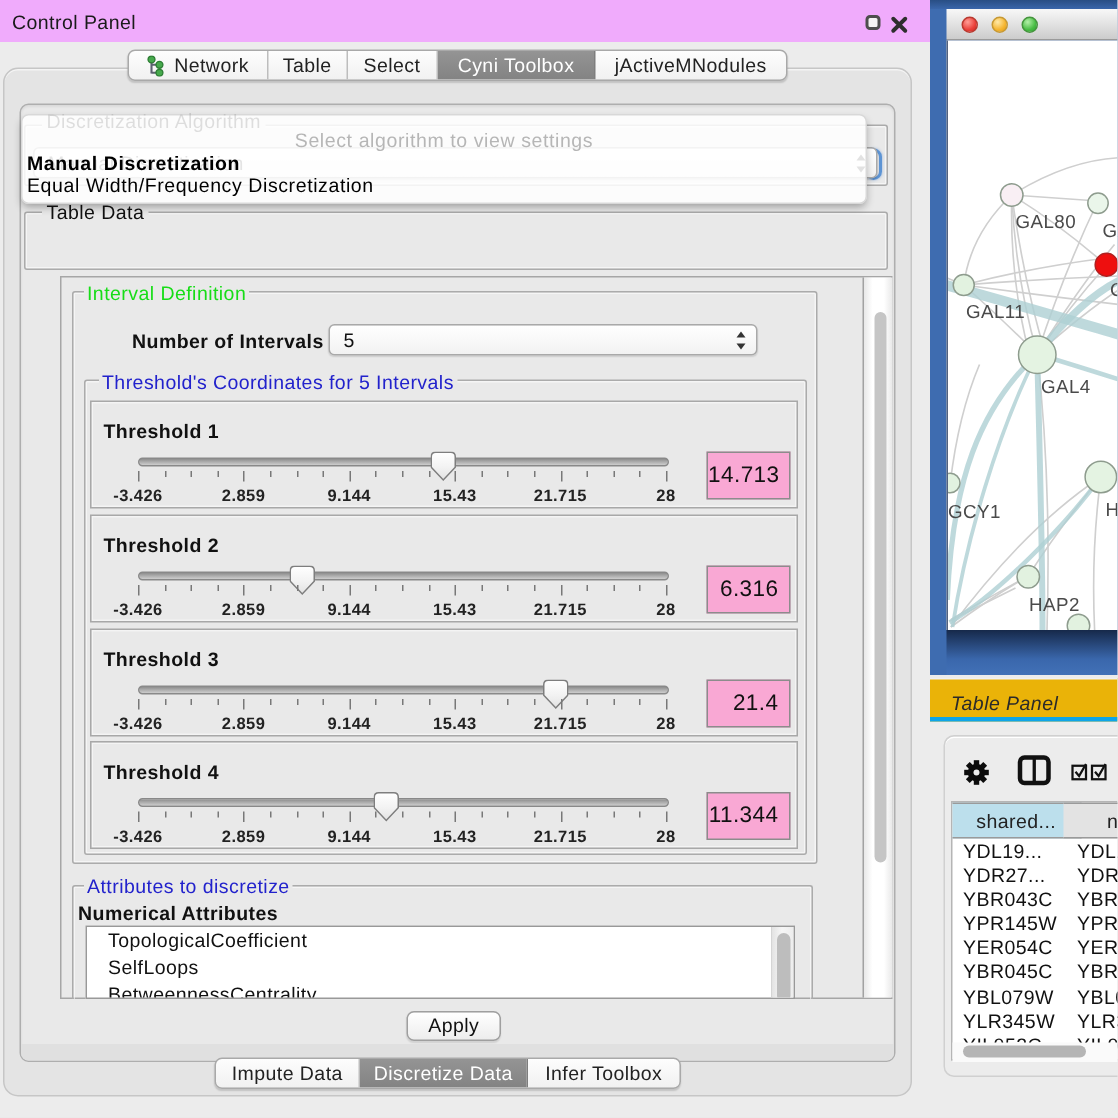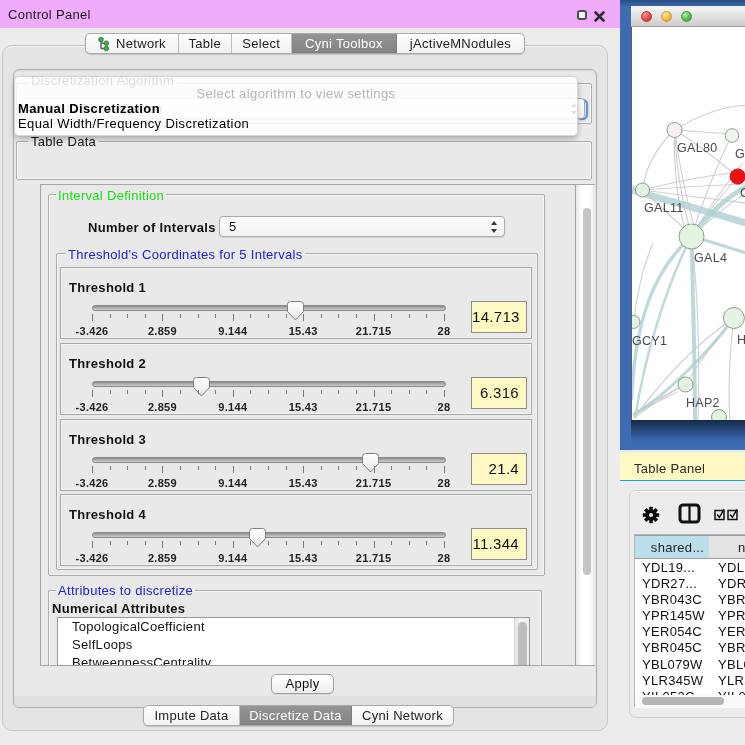--- a/index.html
+++ b/index.html
@@ -41,21 +41,21 @@
 
   
   .tbox { position:absolute; left:60px; width:472px; height:72px; border:1px solid #a8a8a8;
           box-shadow:inset 0 0 0 1px rgba(255,255,255,0.5); background:#e9e9e9; }
   .tlabel { position:absolute; left:8px; top:12px; font-size:13px; font-weight:bold; color:#111; }
   .track { position:absolute; left:31px; top:37px; width:354px; height:5.5px; border-radius:3px;
            background:linear-gradient(#8f8f8f,#cdcdcd); border:1px solid #898989; }
   .thumb { position:absolute; top:33px; width:17px; height:20px; }
   .ticks { position:absolute; left:31px; top:46px; width:353px; height:8px; }
   .tlabels { position:absolute; top:53px; font-size:11px; font-weight:bold; color:#222; }
-  .vbox { position:absolute; left:410px; top:33px; width:56px; height:32px; background:#fef9c3; border:1px solid #8c8c8c;
+  .vbox { position:absolute; left:410px; top:33px; width:56px; height:32px; background:#f9a8d4; border:1px solid #8c8c8c;
           font-size:15px; color:#111; text-align:right; line-height:30px; padding-right:7px; }
 
   
   #attr-list { left:57px; top:617px; width:473px; height:49px; background:#fff; border:1px solid #999;
                overflow:hidden; font-size:13px; color:#111; }
   #attr-list div { padding-left:14px; height:18px; line-height:18px; }
 
   .btn { position:absolute; background:linear-gradient(#ffffff,#ededed); border:1px solid #9f9f9f; border-radius:5px;
          font-size:13px; color:#111; text-align:center; box-shadow:0 1px 1px rgba(0,0,0,0.1); }
 
@@ -72,21 +72,21 @@
   #popup .it3 { position:absolute; left:3px; top:39px; font-size:13px; color:#000; letter-spacing:0.4px; }
 
   
   #netwin { left:620px; top:0; width:125px; height:450px; background:#3e6cb0; }
   #titlebar { position:absolute; left:11px; top:6px; width:114px; height:21px;
               background:linear-gradient(#f8f8f8,#cccccc); border-bottom:1px solid #9a9a9a; }
   .light { position:absolute; top:5px; width:11px; height:11px; border-radius:50%; }
   #canvas { position:absolute; left:11px; top:27px; width:114px; height:393px; background:#fff; overflow:hidden;
             border-left:1px solid #53627e; }
 
-  #tp-title { left:620px; top:452px; width:125px; height:29px; background:#fef9c3; border-top:1px solid #f0f0f0; border-bottom:1px solid #0ea5e9; }
+  #tp-title { left:620px; top:452px; width:125px; height:29px; background:#eab308; border-top:1px solid #f0f0f0; border-bottom:3px solid #0ea5e9;font-style:italic; }
   #tp-title span { position:absolute; left:14px; top:8px; font-size:13px; color:#2a2a2a; }
   #tp-box { left:629px; top:490px; width:124px; height:228px; background:#ececec; border:1px solid #d0d0d0;
             border-radius:7px; box-shadow:inset 0 1px 0 #fff; }
   #tbl { left:634px; top:534px; width:111px; height:173px; background:#fff; border:1px solid #b5b5b5; border-right:none; }
 </style>
 </head>
 <body>
 
 <div id="cp" class="abs">
   <div id="cp-title" class="abs">
@@ -341,21 +341,21 @@
   <div class="abs" style="left:41px; top:666px; width:554px; height:30px; background:#e9e9e9;"></div>
 
   <div class="sb-v-track" style="left:575px; top:185px; width:20px; height:480px; border-left:1px solid #a2a2a2; background:linear-gradient(90deg,#e8e8e8,#ffffff 30%,#ffffff 70%,#e8e8e8);"></div>
   <div class="sb-thumb" style="left:583px; top:208px; width:8px; height:367px; background:#c5c5c5;"></div>
 
   <div class="btn" style="left:271px; top:674px; width:63px; height:20px; line-height:18px;">Apply</div>
 
   <div class="seg abs" style="left:143px; top:705px; width:311px; height:21px;">
     <div style="width:96px;">Impute Data</div>
     <div class="sel" style="width:112px;">Discretize Data</div>
-    <div style="flex:1;">Cyni Network</div>
+    <div style="flex:1;">Infer Toolbox</div>
   </div>
 
   <div id="popup" class="abs">
     <div class="it1">Select algorithm to view settings</div>
     <div class="it2">Manual Discretization</div>
     <div class="it3">Equal Width/Frequency Discretization</div>
   </div>
 </div>
 
 <div id="netwin" class="abs">

